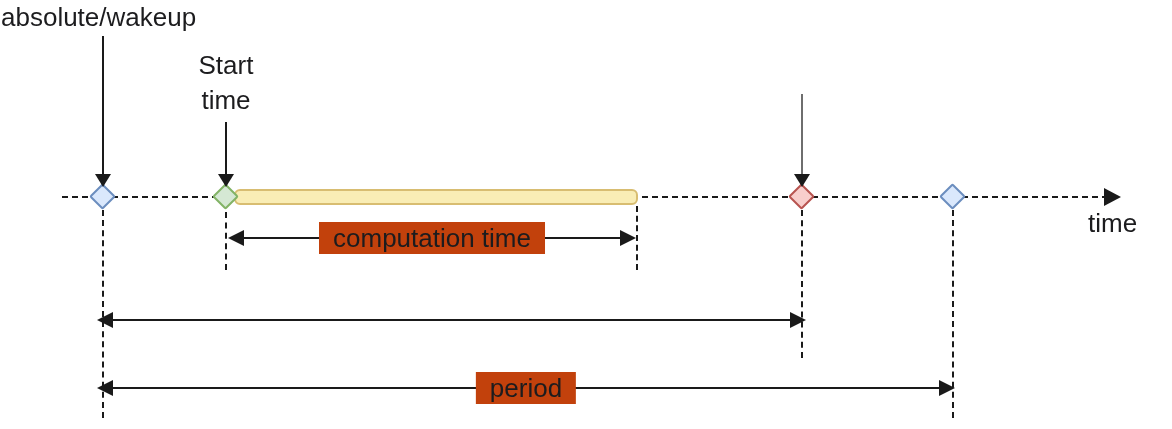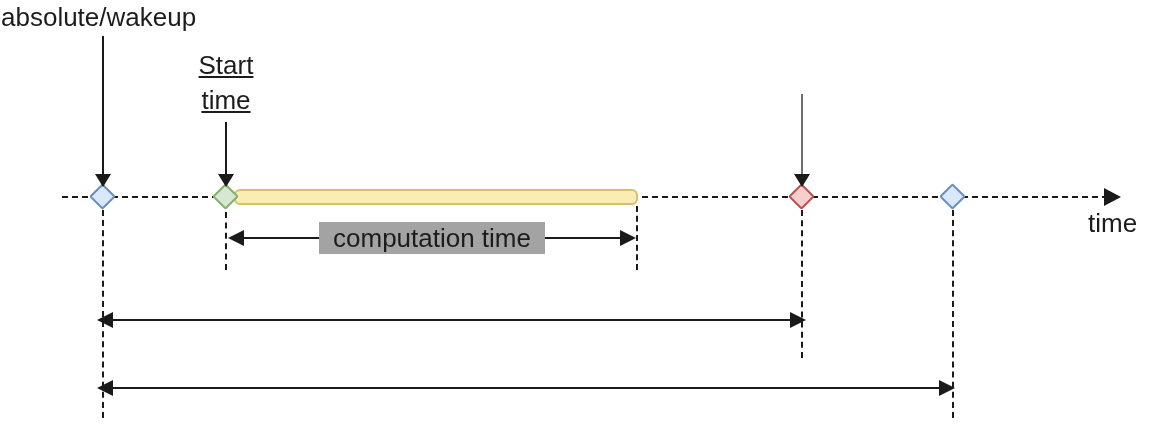--- a/index.html
+++ b/index.html
@@ -2,21 +2,21 @@
 <html><head>
 <meta charset="utf-8">
 <style>
   html,body{margin:0;padding:0;background:#fff;}
   *{box-sizing:border-box;}
   .canvas{
     position:relative;width:1172px;height:429px;background:#fff;overflow:hidden;
     font-family:"Liberation Sans",sans-serif;color:#1c1c1e;
   }
   .lbl{position:absolute;font-size:26px;line-height:32px;white-space:nowrap;}
-  .center{text-align:center;text-decoration:underline;}
+  .center{text-align:center;}
 
   
   .hdash{position:absolute;height:0;border-top:2px dashed #1a1a1a;}
   .vdash{position:absolute;width:0;border-left:2px dashed #1a1a1a;}
 
   
   .axis-head{position:absolute;width:0;height:0;
     border-top:9px solid transparent;border-bottom:9px solid transparent;
     border-left:17px solid #1a1a1a;}
 
@@ -38,21 +38,21 @@
     border-top:13px solid #1a1a1a;}
 
   
   .dim-row{position:absolute;height:32px;}
   .dim-line{position:absolute;left:12px;right:12px;top:15px;border-top:2px solid #1a1a1a;}
   .dim-head-l,.dim-head-r{position:absolute;top:8px;width:0;height:0;
     border-top:8px solid transparent;border-bottom:8px solid transparent;}
   .dim-head-l{left:0;border-right:16px solid #1a1a1a;}
   .dim-head-r{right:0;border-left:16px solid #1a1a1a;}
   .dim-label{position:absolute;left:50%;top:0;transform:translateX(-50%);
-    background:#a3a3a3;padding:0 14px;font-size:26px;line-height:32px;white-space:nowrap;}
+    background:#c2410c;padding:0 14px;font-size:26px;line-height:32px;white-space:nowrap;}
 </style>
 </head>
 <body>
 
 <div class="canvas">
 
   <div class="hdash" style="left:62px;top:196px;width:1046px;"></div>
   <div class="axis-head" style="left:1104px;top:188px;"></div>
   <div class="lbl" style="left:1088px;top:207px;">time</div>
 
@@ -93,15 +93,16 @@
   <div class="dim-row" style="left:97px;top:304px;width:709px;">
     <div class="dim-head-l"></div>
     <div class="dim-line"></div>
     <div class="dim-head-r"></div>
   </div>
 
   <div class="dim-row" style="left:97px;top:372px;width:858px;">
     <div class="dim-head-l"></div>
     <div class="dim-line"></div>
     <div class="dim-head-r"></div>
+    <div class="dim-label">period</div>
   </div>
 
 </div>
 
 </body></html>

